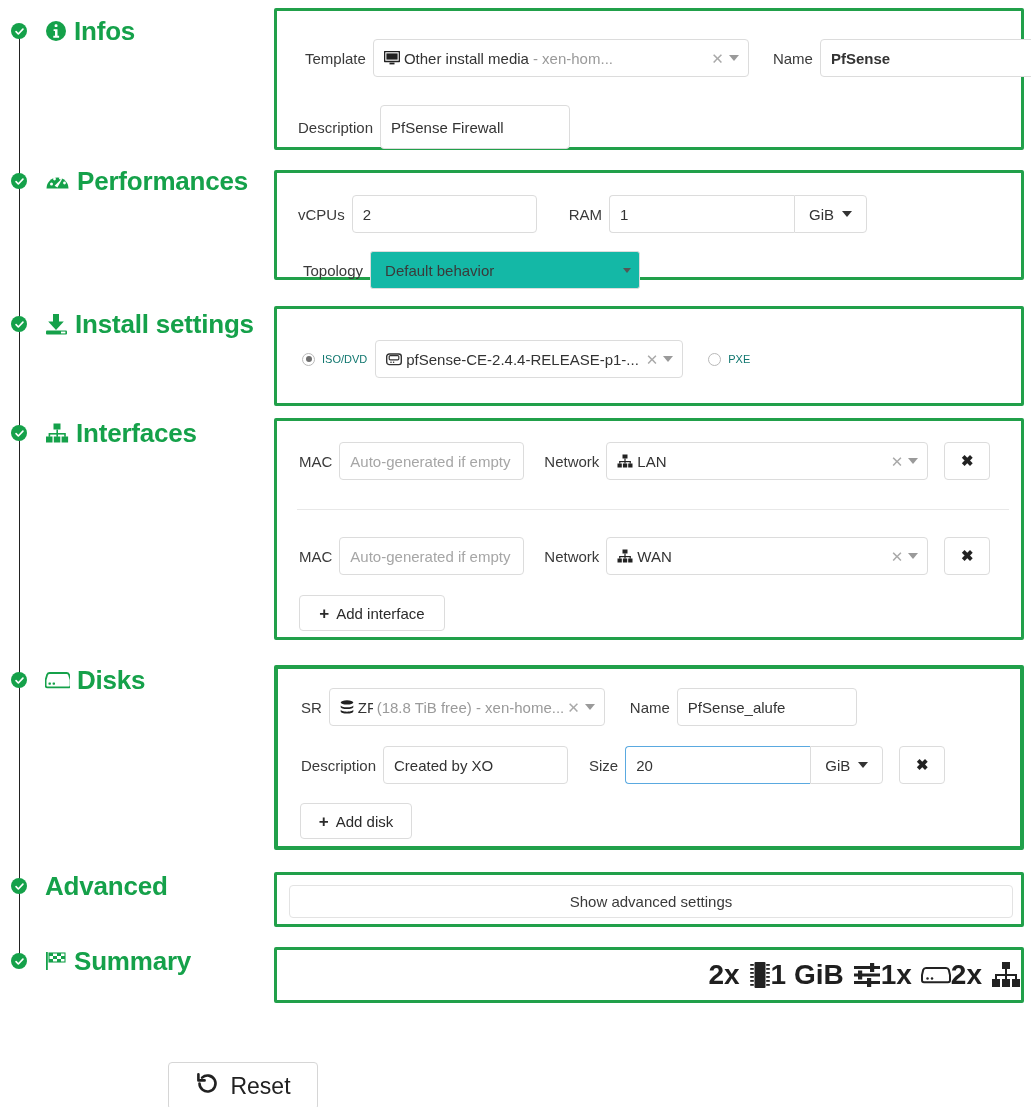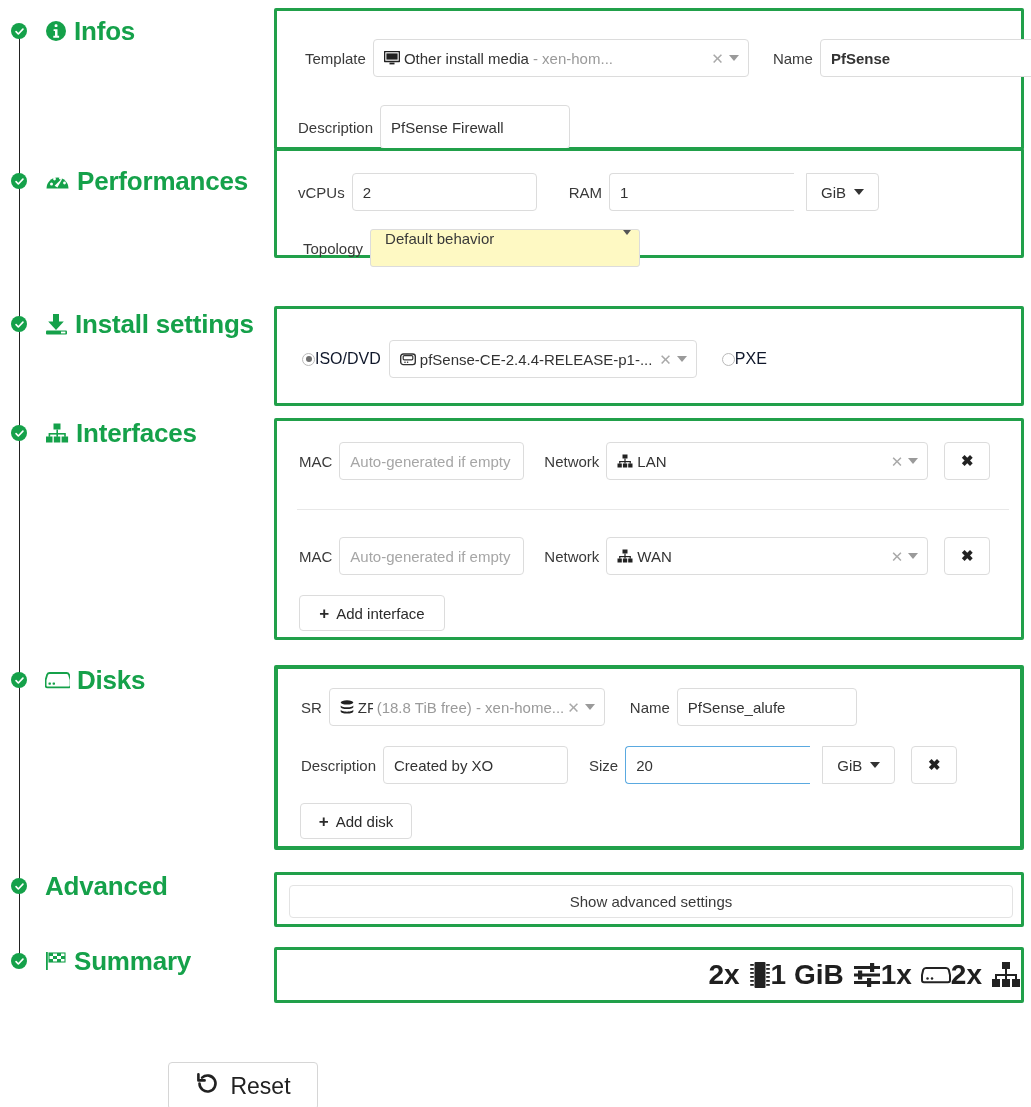--- a/index.html
+++ b/index.html
@@ -133,23 +133,24 @@
     border-top: 6px solid #9a9a9a;
     margin-right: 3px;
   }
   .select .glyph { flex: none; display: flex; align-items: center; color: #333; }
   .select .glyph svg { display: block; }
 
   
   .nselect {
     border: 1px solid #dcdcdc;
     border-radius: 3px;
-    background: #fef9c3;
+    background: #14b8a6;
     height: 36px;
     display: flex;
+    align-items: center;
     justify-content: space-between;
     padding: 0 8px 0 14px;
     font-size: 15px;
     color: #3a3a3a;
   }
   .nselect .tiny-caret {
     width: 0; height: 0;
     border-left: 4px solid transparent;
     border-right: 4px solid transparent;
     border-top: 5px solid #555;
@@ -159,21 +160,20 @@
   .unitbtn {
     border: 1px solid #dcdcdc;
     border-left: 1px solid #dcdcdc;
     border-radius: 0 4px 4px 0;
     background: #fff;
     height: 36px;
     display: flex; align-items: center; justify-content: center;
     gap: 8px;
     font-size: 15px; color: #333;
     padding: 0 14px;
-    margin-left: 12px;
   }
   .unitbtn .tiny-caret {
     width: 0; height: 0;
     border-left: 5px solid transparent;
     border-right: 5px solid transparent;
     border-top: 6px solid #333;
   }
 
   .btn {
     border: 1px solid #dcdcdc;
@@ -183,22 +183,22 @@
     font-size: 15px; color: #2b2b2b;
     gap: 7px;
     white-space: nowrap;
   }
   .btn .plus { font-weight: bold; font-size: 17px; line-height: 1; }
   .btn-x {
     font-size: 15px; font-weight: bold; color: #222;
   }
 
   .radio {
-    display: flex; align-items: center; 
-    font-size: 16px; color: #0f172a;
+    display: flex; align-items: center; gap: 7px;
+    font-size: 11px; color: #0f766e;
   }
   .radio .dot {
     width: 13px; height: 13px; border-radius: 50%;
     border: 1px solid #b9b9b9; background: #fff;
     display: flex; align-items: center; justify-content: center;
   }
   .radio .dot i {
     width: 6px; height: 6px; border-radius: 50%; background: #6f6f6f;
     display: block;
   }
@@ -414,21 +414,21 @@
       </div>
     </div>
     <div class="row" style="position:absolute; left:14px; top:94px;">
       <span class="lbl">Description</span>
       <div class="field" style="width:190px;">
         <span>PfSense Firewall</span>
       </div>
     </div>
   </div>
 
-  <div class="panel" style="left:274px; top:148px; width:750px; height:110px;">
+  <div class="panel" style="left:274px; top:170px; width:750px; height:110px;">
     <div class="row" style="position:absolute; left:14px; top:22px;">
       <span class="lbl">vCPUs</span>
       <div class="field" style="width:185px; height:38px;">
         <span>2</span>
       </div>
       <span class="lbl" style="margin-left:25px;">RAM</span>
       <div class="field" style="width:185px; height:38px; border-right:none; border-radius:4px 0 0 4px;">
         <span>1</span>
       </div>
       <div class="unitbtn" style="height:38px;">

